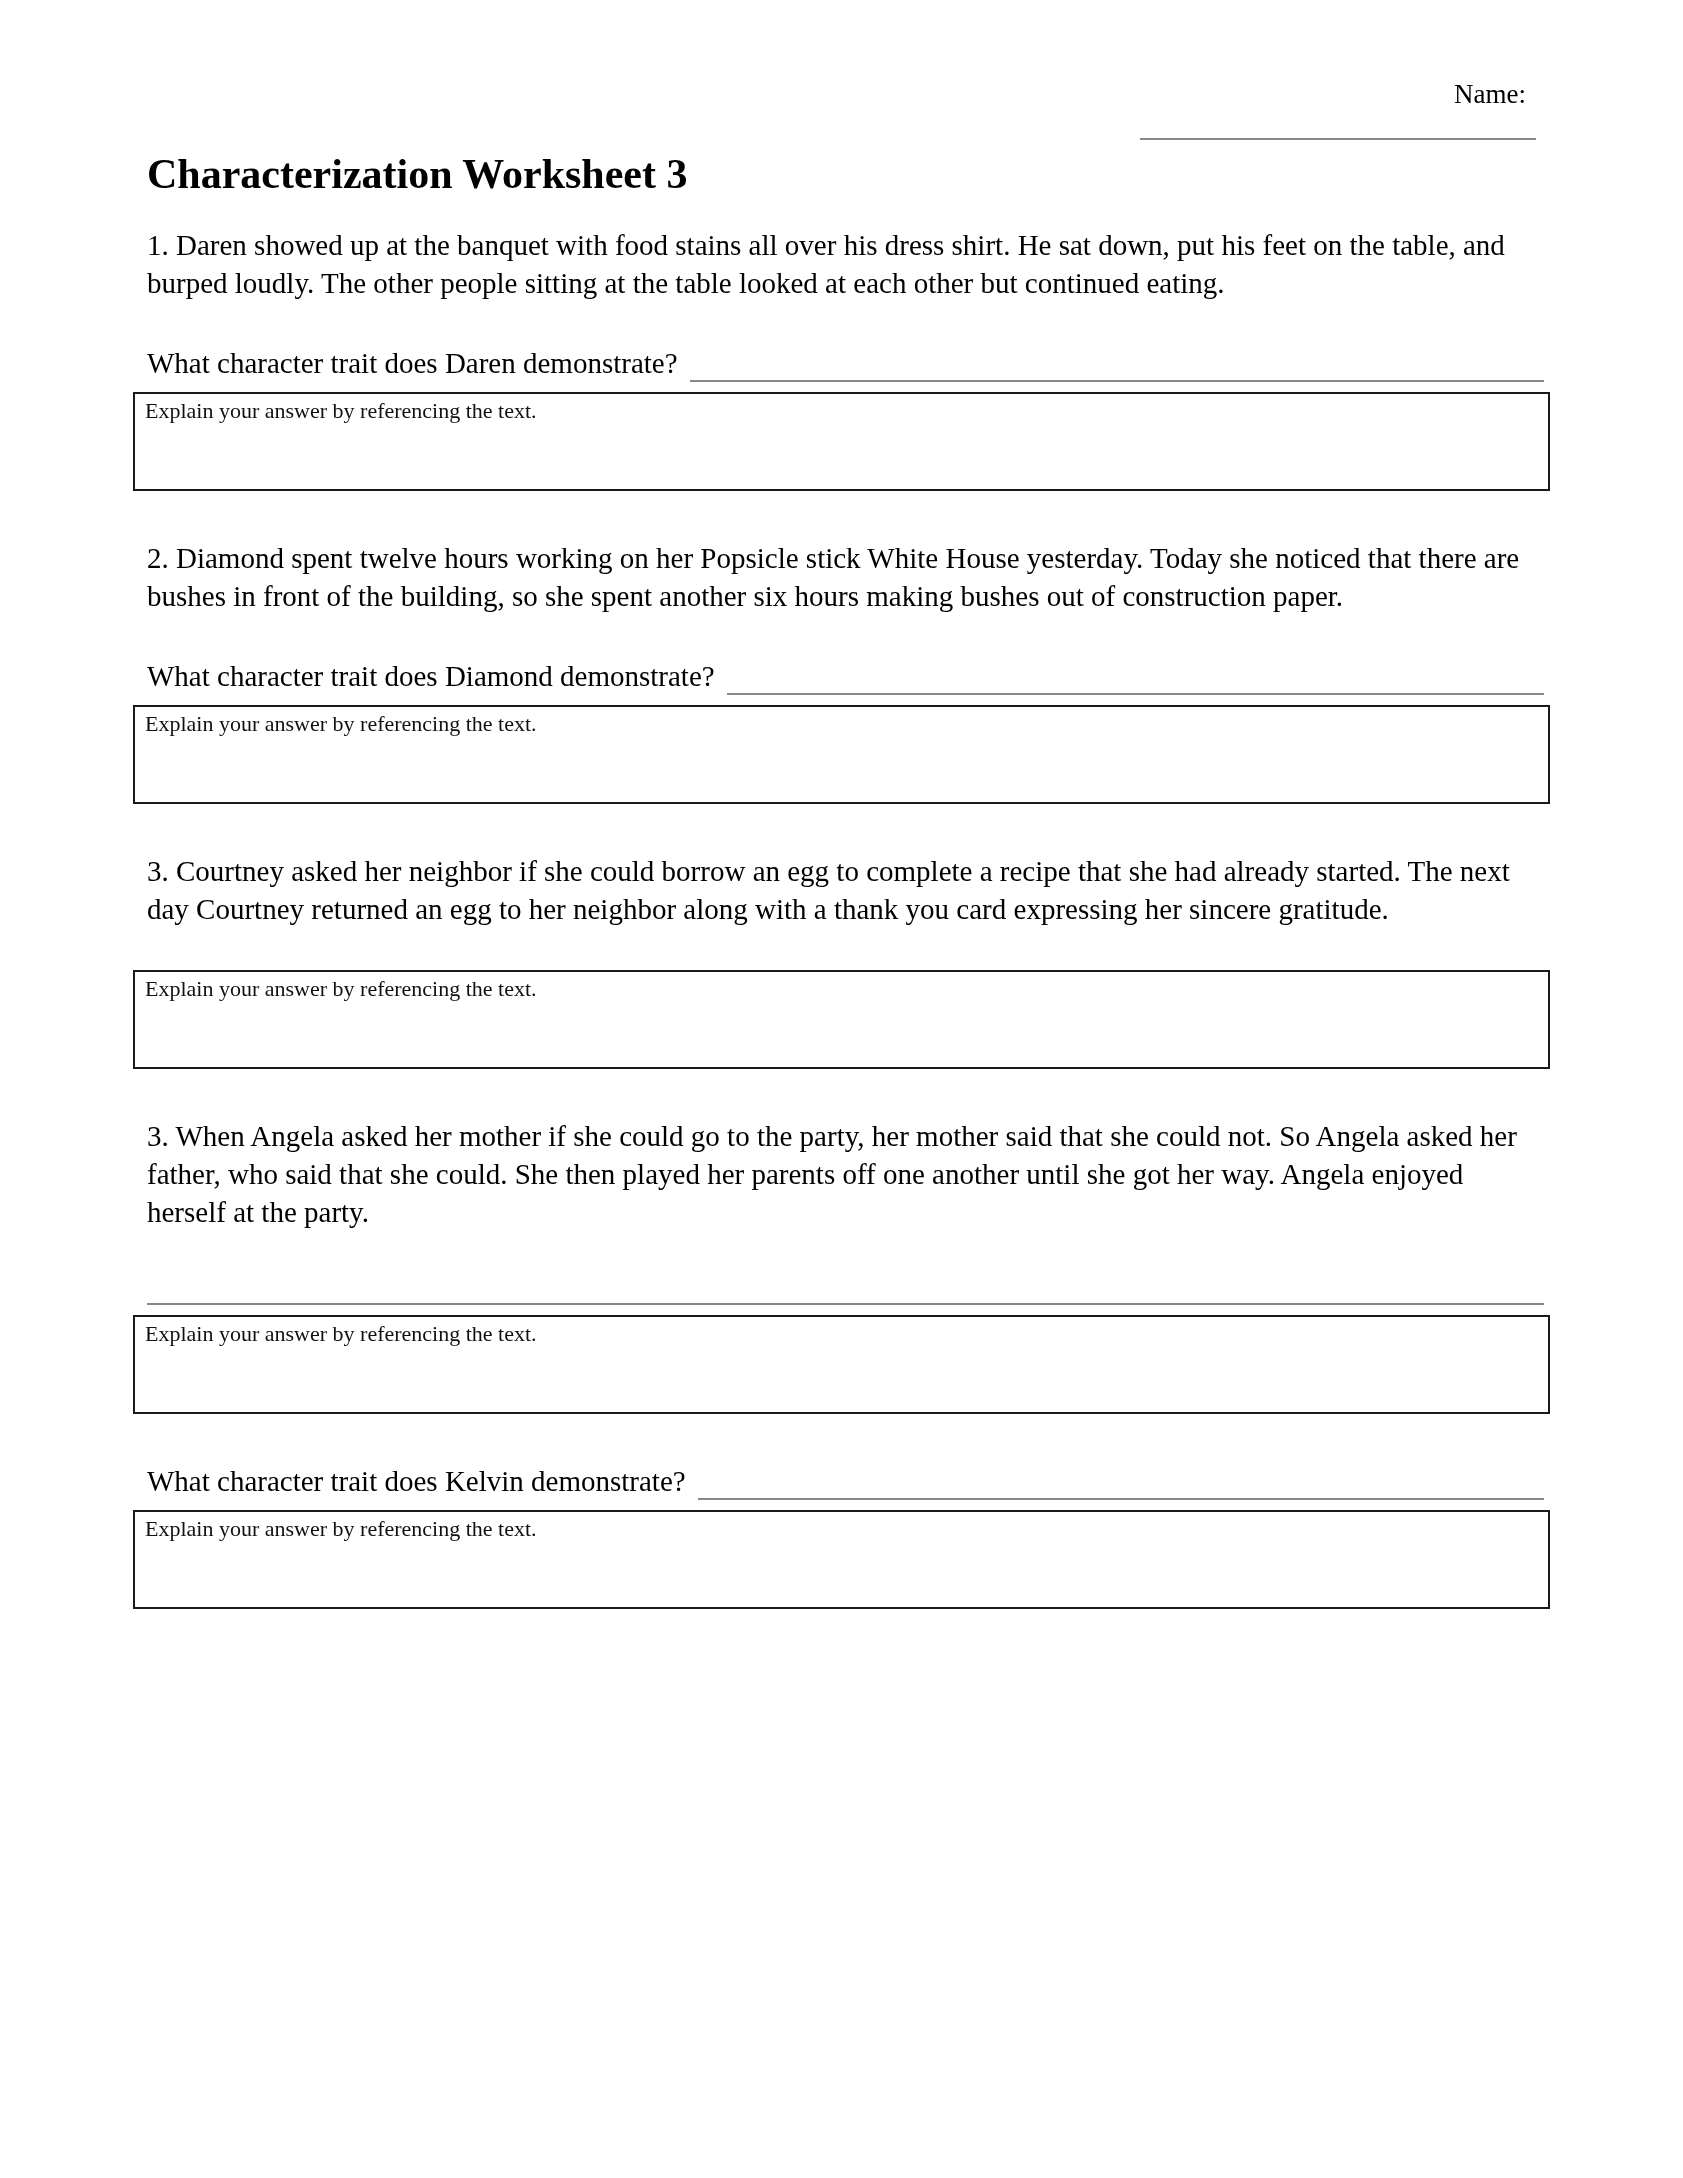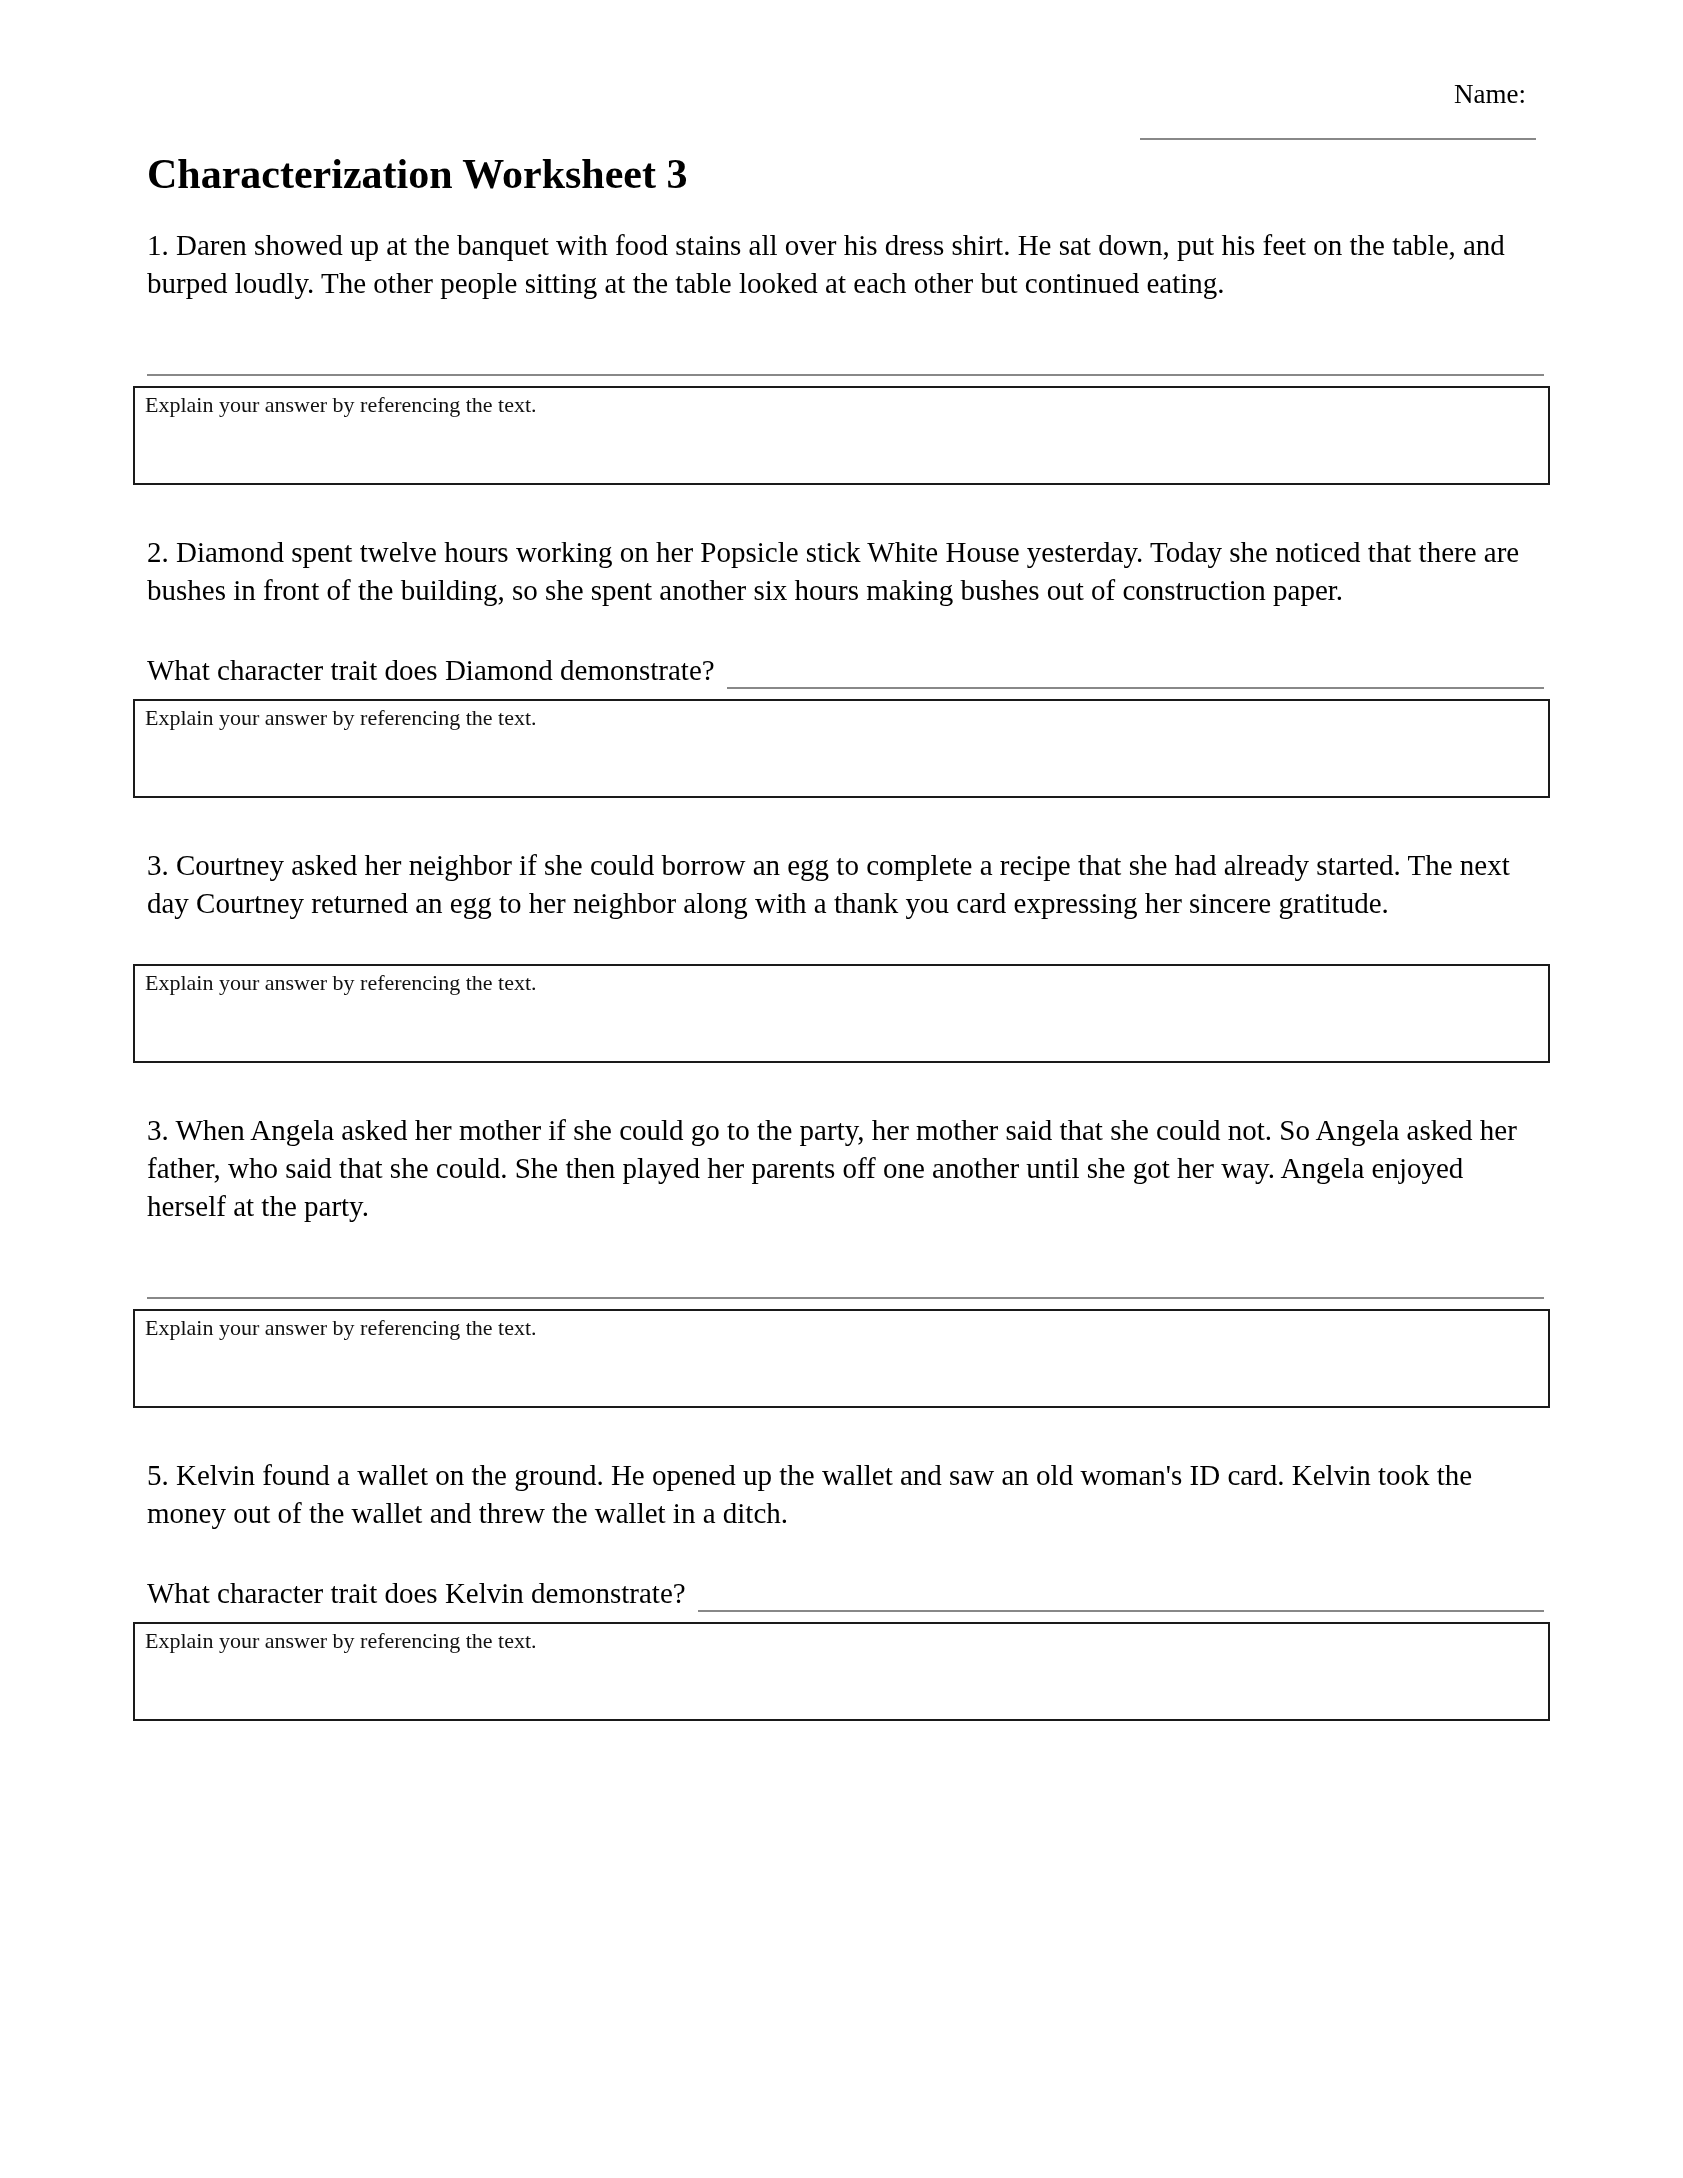--- a/index.html
+++ b/index.html
@@ -85,20 +85,21 @@
     <span class="label">Name:</span>
     <span class="name-blank"></span>
   </div>
 
   <h1 class="title">Characterization Worksheet 3</h1>
 
 
   <div class="section">
     <p class="passage">1. Daren showed up at the banquet with food stains all over his dress shirt.  He sat down, put his feet on the table, and burped loudly. The other people sitting at the table looked at each other but continued eating.</p>
     <div class="question-row">
+      <span class="q-label">What character trait does Daren demonstrate?</span>
       <span class="question-blank"></span>
     </div>
     <div class="answer-box">
       <div class="hint">Explain your answer by referencing the text.</div>
     </div>
   </div>
 
   <div class="section">
     <p class="passage">2.  Diamond spent twelve hours working on her Popsicle stick White House yesterday.  Today she noticed that there are bushes in front of the building, so she spent another six hours making bushes out of construction paper.</p>
     <div class="question-row">
@@ -121,21 +122,20 @@
     <p class="passage">3.  When Angela asked her mother if she could go to the party, her mother said that she could not.  So Angela asked her father, who said that she could.  She then played her parents off one another until she got her way.  Angela enjoyed herself at the party.</p>
     <div class="question-row">
       <span class="question-blank"></span>
     </div>
     <div class="answer-box">
       <div class="hint">Explain your answer by referencing the text.</div>
     </div>
   </div>
 
   <div class="section">
-    <p class="passage">5.  Kelvin found a wallet on the ground.  He opened up the wallet and saw an old woman's ID card. Kelvin took the money out of the wallet and threw the wallet in a ditch.</p>
     <div class="question-row">
       <span class="q-label">What character trait does Kelvin demonstrate?</span>
       <span class="question-blank"></span>
     </div>
     <div class="answer-box">
       <div class="hint">Explain your answer by referencing the text.</div>
     </div>
   </div>
 
 </div>

